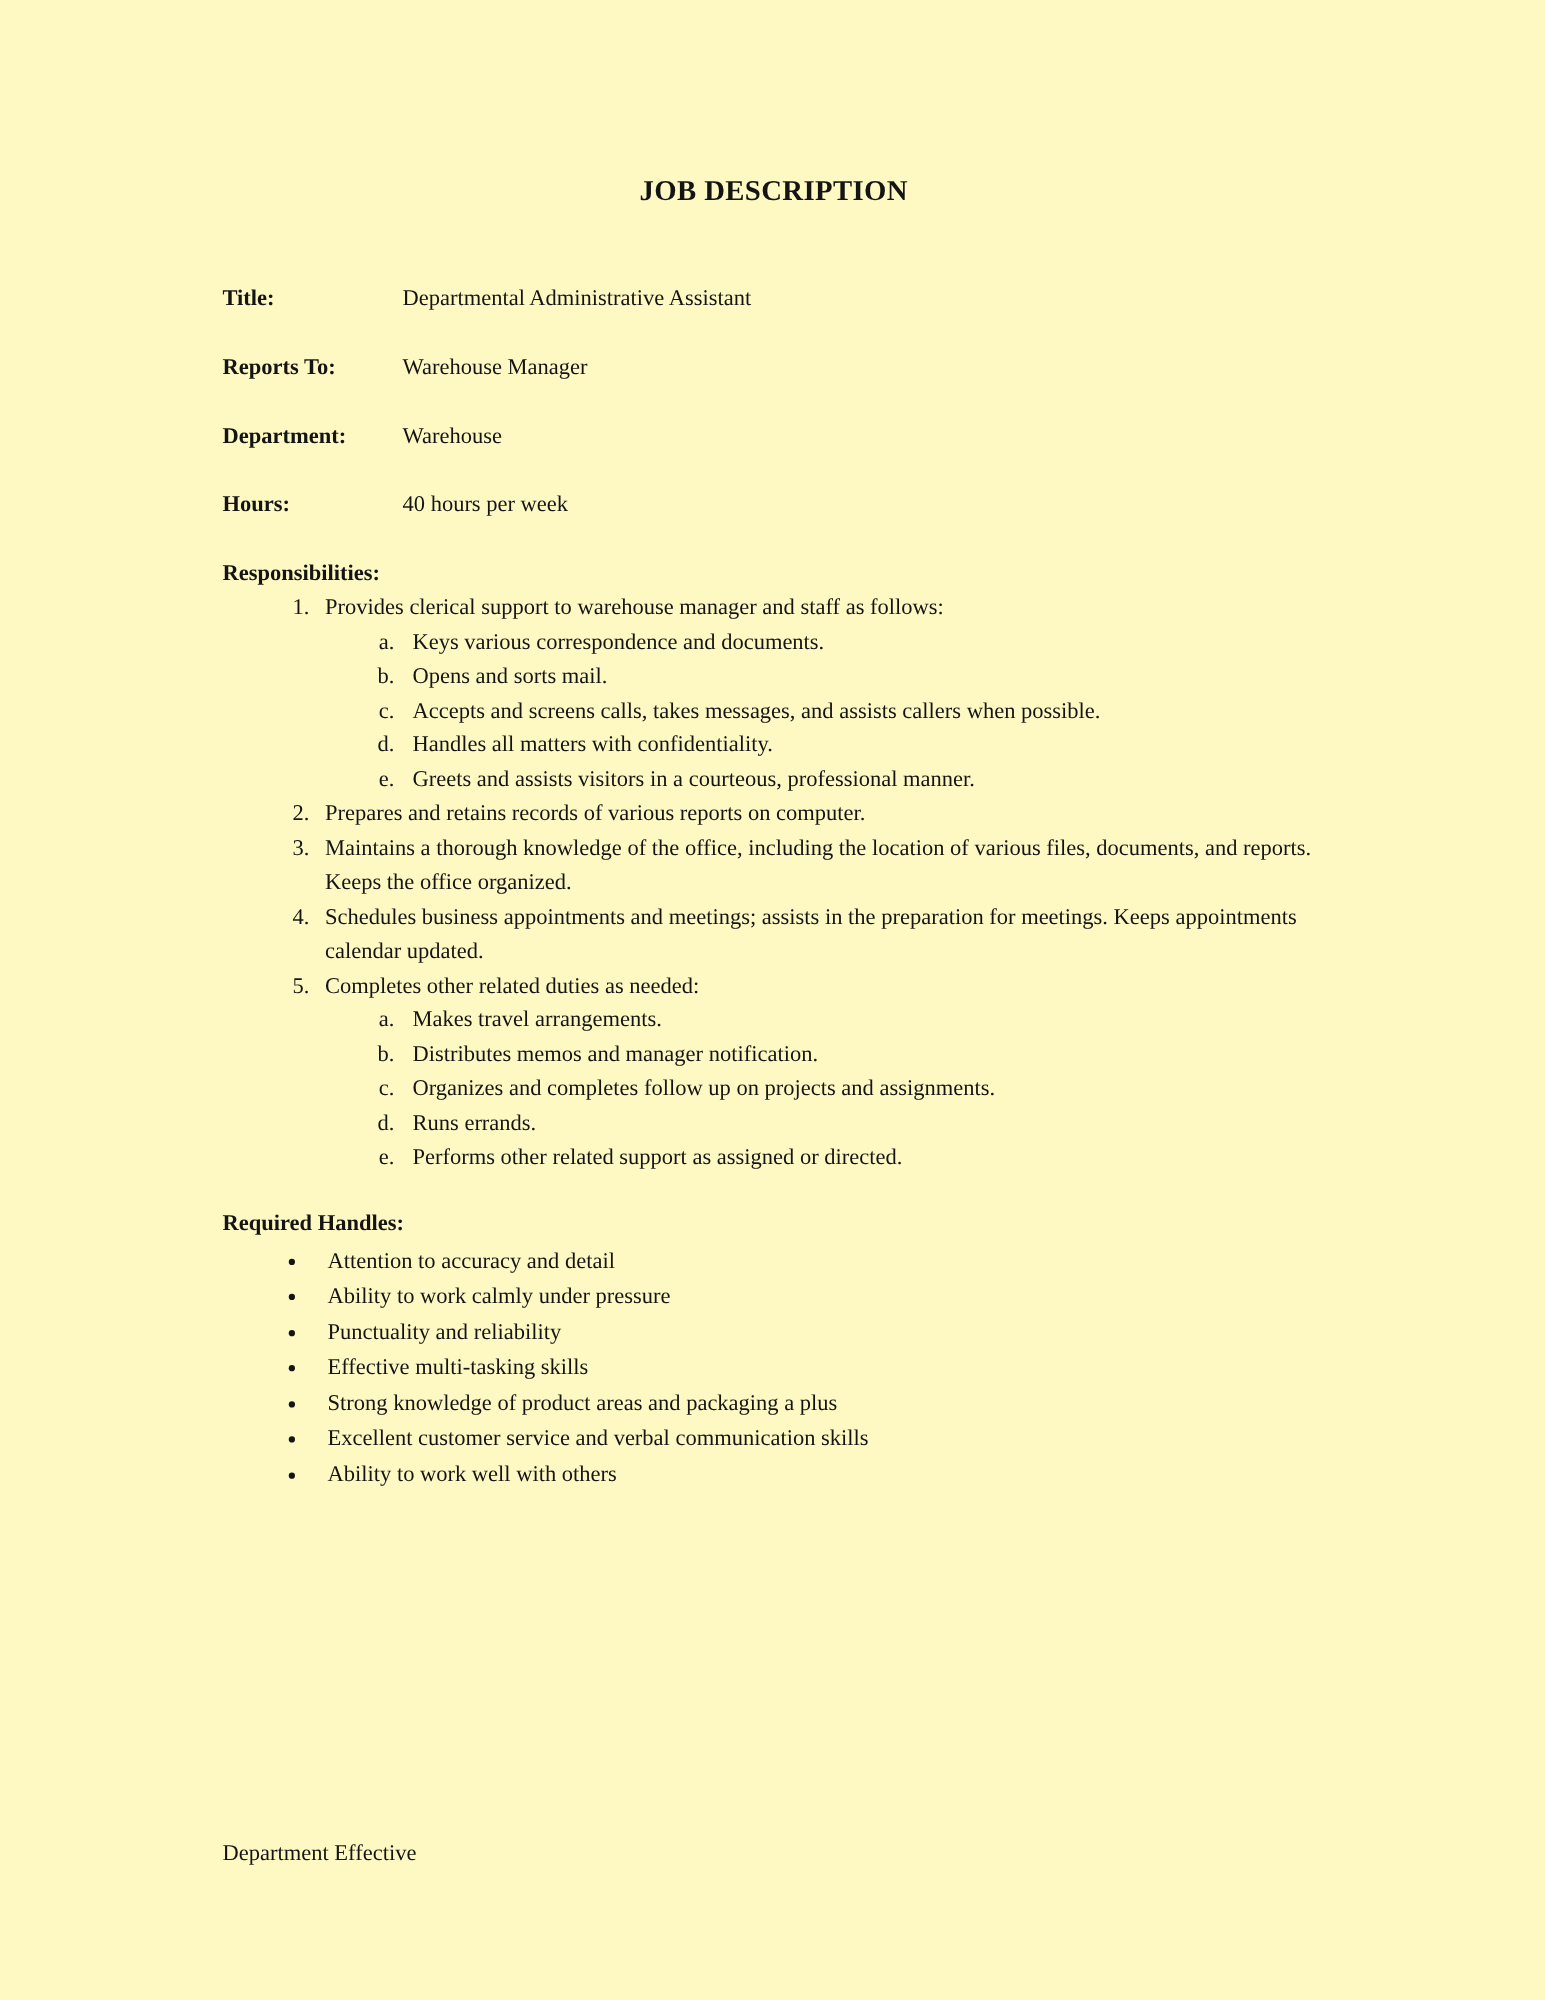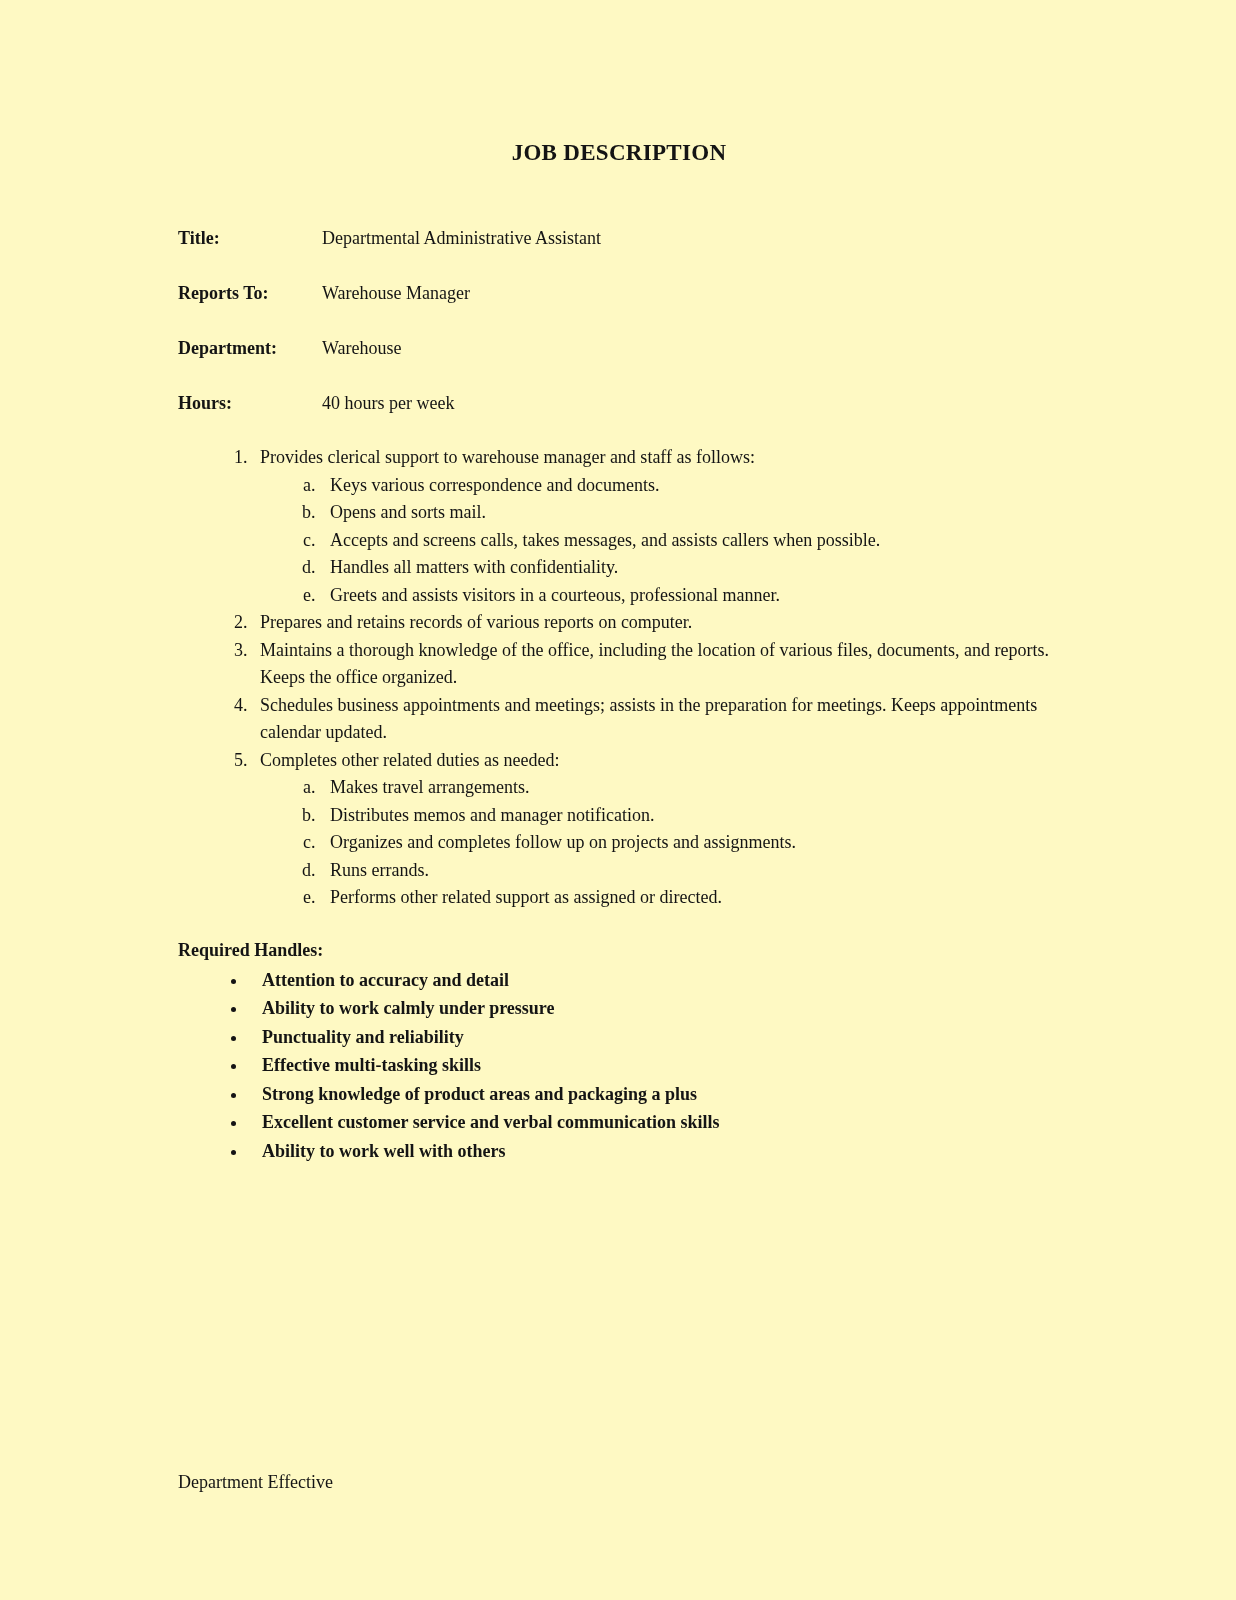--- a/index.html
+++ b/index.html
@@ -78,21 +78,20 @@
   }
   ul.skills-list {
     margin: 2px 0 0 0;
     padding: 0 0 0 70px;
     font-size: 18px;
     line-height: 28.5px;
     list-style-type: disc;
   }
   ul.skills-list > li {
     padding-left: 14px;
-    font-weight: bold;
   }
   .doc-footer {
     position: absolute;
     left: 178px;
     top: 1468px;
     font-size: 18px;
     line-height: 28px;
   }
 </style>
 </head>
@@ -110,20 +109,21 @@
       <span class="field-label">Reports To:</span><span class="field-value">Warehouse Manager</span>
     </div>
     <div class="field-row">
       <span class="field-label">Department:</span><span class="field-value">Warehouse</span>
     </div>
     <div class="field-row">
       <span class="field-label">Hours:</span><span class="field-value">40 hours per week</span>
     </div>
   </div>
 
+  <div class="section-heading">Responsibilities:</div>
 
   <ol class="resp-list">
     <li>
       <span>Provides clerical support to warehouse manager and staff as follows:</span>
       <ol class="sub-list">
         <li>Keys various correspondence and documents.</li>
         <li>Opens and sorts mail.</li>
         <li>Accepts and screens calls, takes messages, and assists callers when possible.</li>
         <li>Handles all matters with confidentiality.</li>
         <li>Greets and assists visitors in a courteous, professional manner.</li>

